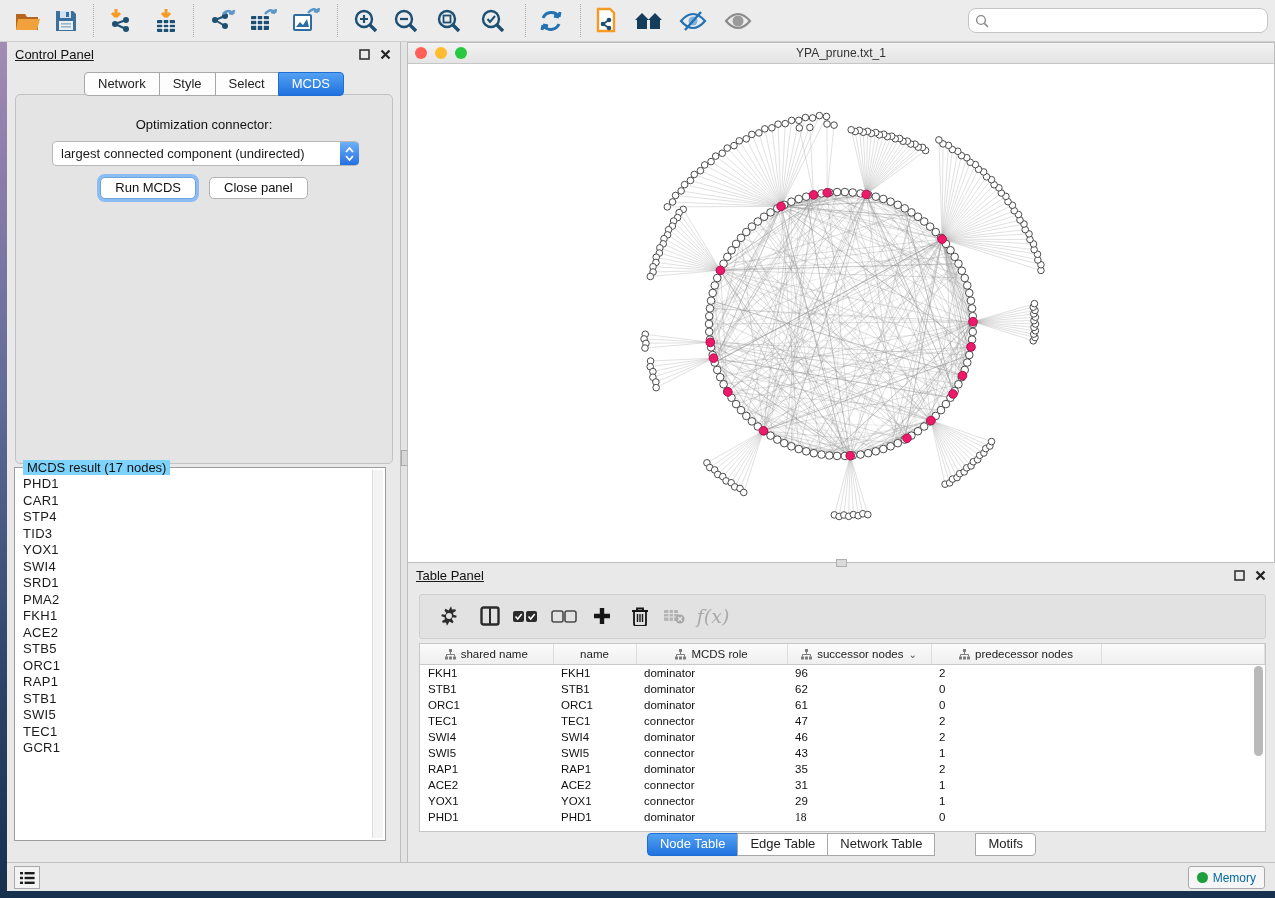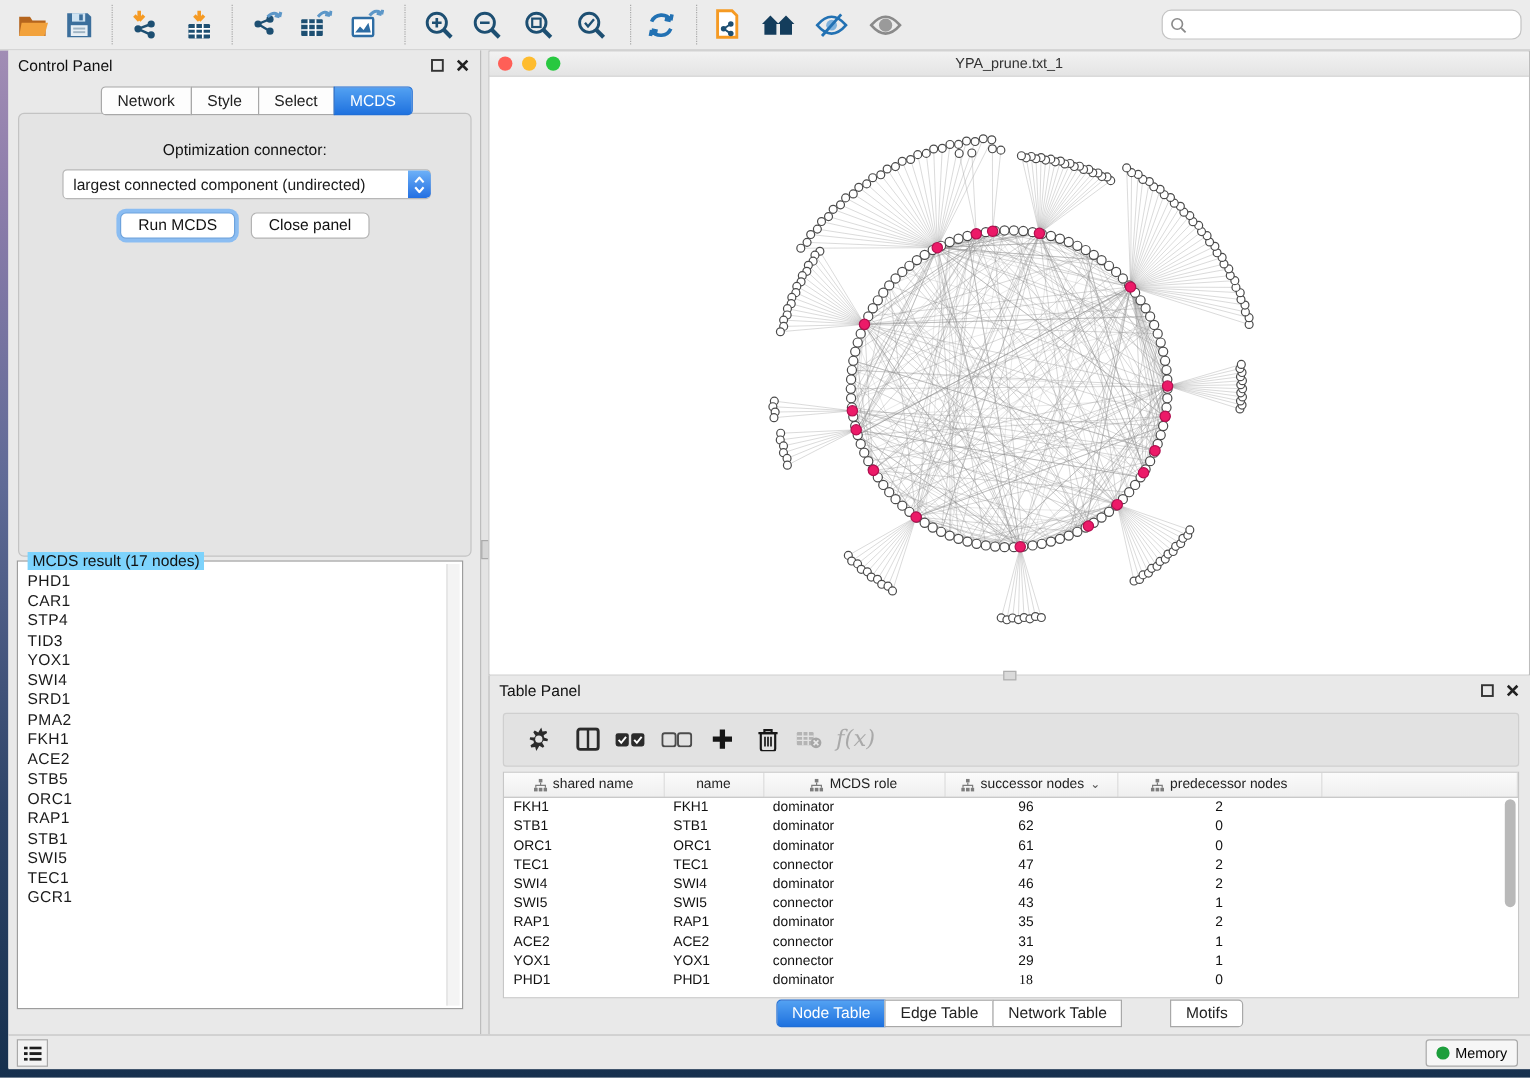--- a/index.html
+++ b/index.html
@@ -14,21 +14,21 @@
 
   
   .toolbar{position:absolute;left:-7px;top:0;width:1275px;height:41px;background:#ececec;border-bottom:1px solid #cfcfcf;}
   .tb-icon{position:absolute;top:6px;width:30px;height:30px;display:flex;align-items:center;justify-content:center;cursor:default;}
   .tb-sep{position:absolute;top:4px;height:33px;width:0;border-left:1px dotted #a9a9a9;}
   .searchbox{position:absolute;left:968px;top:8px;width:300px;height:25px;background:#fff;border:1px solid #c4c4c4;border-radius:8px;display:flex;align-items:center;padding:0 6px;box-sizing:border-box;}
   .searchbox input{border:none;outline:none;flex:1;font-size:12px;background:transparent;margin-left:4px;font-family:inherit;}
 
   
   .control-panel{position:absolute;left:0;top:42px;width:393px;height:820px;background:#e9e9e9;}
-  .panel-head{height:24px;display:flex;align-items:center;padding:0 8px;}
+  .panel-head{height:24px;display:flex;align-items:center;padding:0 8px;text-decoration:underline;}
   .panel-title{font-size:13px;color:#111;}
   .panel-head .spacer{flex:1;}
   .winbtn{width:14px;height:14px;margin-left:7px;display:flex;align-items:center;justify-content:center;}
   .cp-tabs{position:absolute;left:77px;top:30px;height:22px;display:flex;z-index:3;}
   .cp-tab{padding:0 13px;height:22px;line-height:21px;background:#fdfdfd;border:1px solid #a8a8a8;font-size:13px;color:#222;margin-left:-1px;}
   .cp-tab:first-child{border-radius:4px 0 0 4px;margin-left:0;}
   .cp-tab:last-child{border-radius:0 4px 4px 0;}
   .cp-tab.active{background:linear-gradient(#53a1f2,#1f72df);border-color:#1f6ed6;color:#fff;}
   .cp-content{position:absolute;left:8px;top:52px;width:376px;height:368px;background:#e4e4e4;border:1px solid #c3c3c3;border-radius:5px;}
   .opt-label{text-align:center;margin-top:22px;font-size:13px;color:#111;}
@@ -60,32 +60,32 @@
   
   .table-panel{position:absolute;left:400px;top:563px;width:868px;height:299px;background:#e9e9e9;border-left:1px solid #bdbdbd;box-sizing:border-box;}
   .tp-toolbar{position:absolute;left:11px;top:31px;width:845px;height:43px;background:#e2e2e2;border:1px solid #cfcfcf;border-radius:3px;}
   .tp-icon{position:absolute;top:7px;width:28px;height:28px;display:flex;align-items:center;justify-content:center;}
   .fx{font-family:"DejaVu Serif",serif;font-style:italic;font-size:19px;color:#a9a9a9;}
   .tbl-wrap{position:absolute;left:11px;top:80px;width:845px;height:187px;background:#fff;border:1px solid #c7c7c7;overflow:hidden;}
   table.datagrid{border-collapse:collapse;table-layout:fixed;width:100%;font-size:11.5px;}
   table.datagrid th{height:20px;font-weight:normal;background:linear-gradient(#fbfbfb,#efefef);border-right:1px solid #ddd;border-bottom:1px solid #c9c9c9;padding:0;color:#222;}
   table.datagrid th .hdr{display:flex;align-items:center;justify-content:center;gap:5px;}
   table.datagrid td{height:16px;padding:0 8px;white-space:nowrap;overflow:hidden;color:#111;}
-  td.num{text-align:center;}
+  td.num{text-align:left;}
   .tbl-scroll{position:absolute;top:22px;right:2px;width:9px;height:90px;background:#b9b9b9;border-radius:5px;}
   .tp-tabs{position:absolute;left:0;right:0;top:270px;display:flex;justify-content:center;}
   .tp-tab{padding:0 12px;height:21px;line-height:20px;background:#fff;border:1px solid #a8a8a8;font-size:13px;color:#222;margin-left:-1px;}
   .tp-tab:first-child{border-radius:4px 0 0 4px;margin-left:0;}
   .tp-tab:last-child{border-radius:0 4px 4px 0;margin-left:40px;}
   .tp-tab.active{background:linear-gradient(#53a1f2,#1f72df);border-color:#1f6ed6;color:#fff;}
 
   
   .statusbar{position:absolute;left:0;top:862px;width:1268px;height:28px;background:#e9e9e9;border-top:1px solid #c2c2c2;}
   .list-btn{position:absolute;left:7px;top:3px;width:24px;height:21px;background:#f3f3f3;border:1px solid #a9a9a9;display:flex;align-items:center;justify-content:center;}
-  .memory-btn{position:absolute;right:10px;top:3px;height:21px;background:#f6f6f6;border:1px solid #a9a9a9;border-radius:3px;display:flex;align-items:center;gap:5px;padding:0 8px;font-size:12px;color:#000000;}
+  .memory-btn{position:absolute;right:10px;top:3px;height:21px;background:#f6f6f6;border:1px solid #a9a9a9;border-radius:3px;display:flex;align-items:center;gap:5px;padding:0 8px;font-size:12px;color:#0369a1;}
   .memdot{width:11px;height:11px;border-radius:50%;background:#1d9e3c;}
   svg{display:block;}
 </style>
 </head>
 <body>
 
 <div class="app">
 
   <div class="toolbar">
     <span class="tb-icon" style="left:13px">

